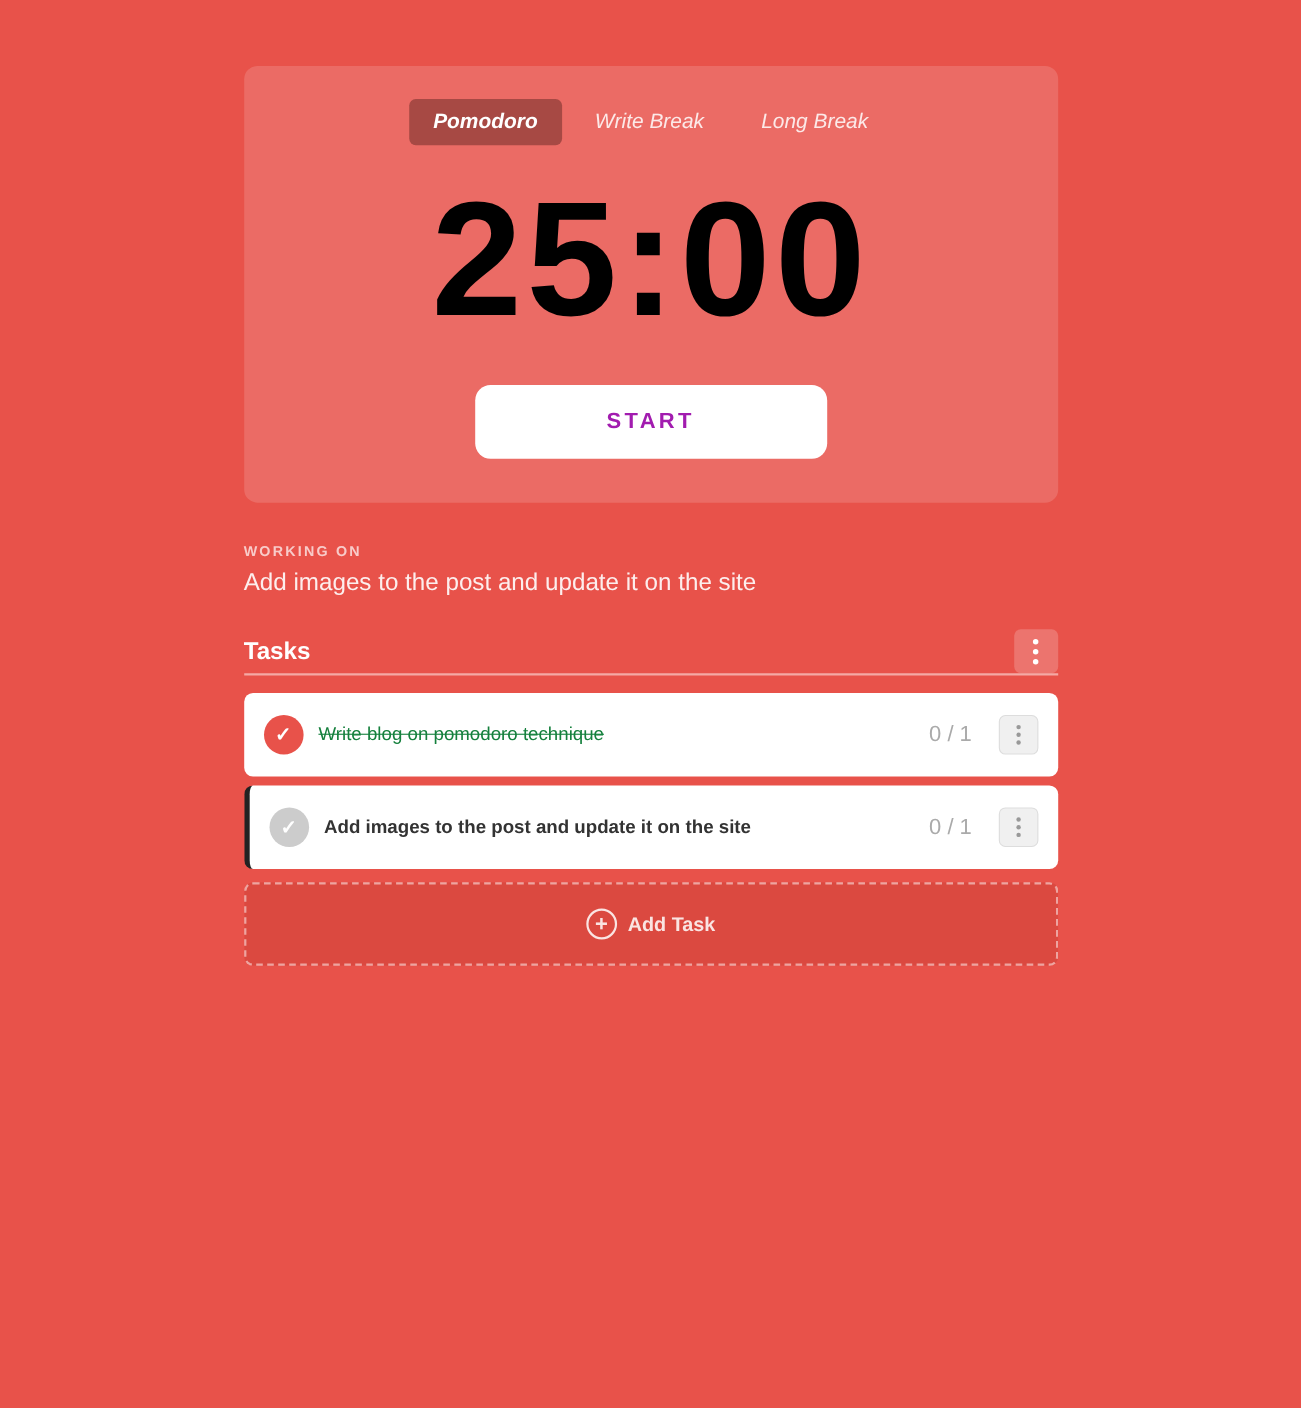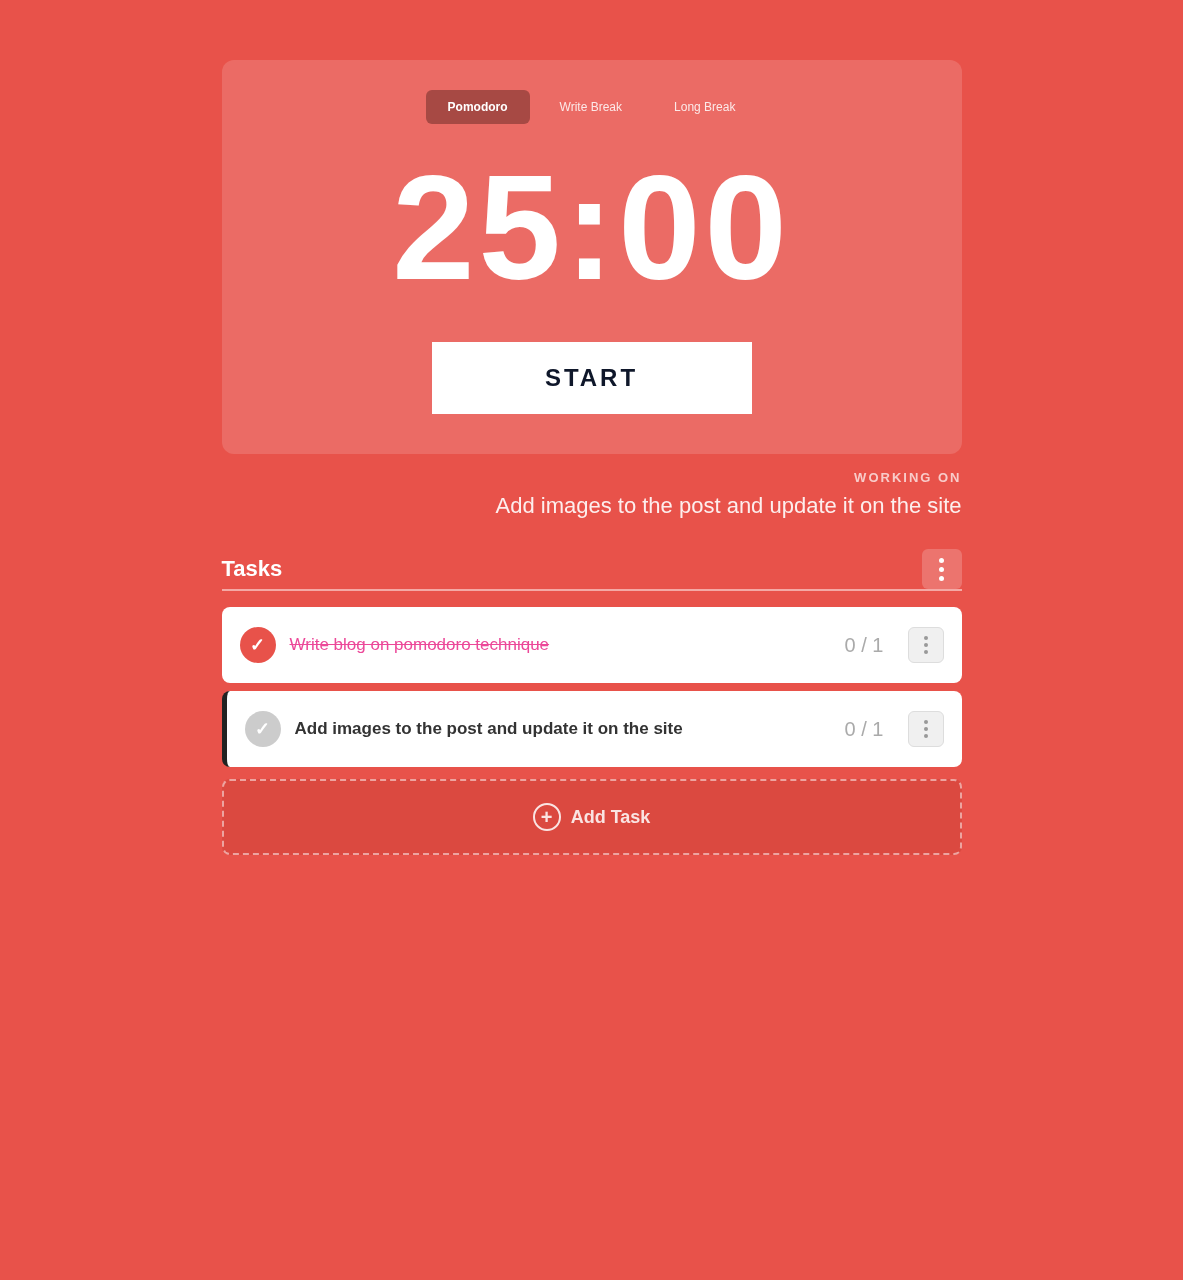--- a/index.html
+++ b/index.html
@@ -41,63 +41,64 @@
 
     .timer-tabs {
       display: flex;
       gap: 8px;
       margin-bottom: 30px;
     }
 
     .timer-tab {
       padding: 10px 22px;
       border-radius: 6px;
-      font-size: 12px;
+      font-size: 19px;
       font-weight: 500;
       color: rgba(255, 255, 255, 0.85);
       cursor: pointer;
       border: none;
       background: transparent;
+      font-style: italic;
     }
 
     .timer-tab.active {
       background-color: rgba(100, 40, 35, 0.5);
       color: #fff;
       font-weight: 700;
     }
 
     .timer-display {
       font-size: 148px;
       font-weight: 800;
-      color: #ffffff;
+      color: #000000;
       letter-spacing: 4px;
       line-height: 1;
       margin-bottom: 40px;
       text-shadow: none;
     }
 
     .start-button {
       background-color: #ffffff;
-      color: #0f172a;
+      color: #a21caf;
       border: none;
-      border-radius: 0;
+      border-radius: 14px;
       padding: 22px 0;
       width: 320px;
-      font-size: 24px;
+      font-size: 20px;
       font-weight: 700;
       letter-spacing: 3px;
       cursor: pointer;
       text-transform: uppercase;
     }
 
     
     .working-on-section {
       width: 100%;
-      text-align: right;
-      margin-top: 16px;
+      text-align: left;
+      margin-top: 36px;
       margin-bottom: 30px;
     }
 
     .working-on-label {
       font-size: 13px;
       font-weight: 600;
       letter-spacing: 2px;
       color: rgba(255, 255, 255, 0.7);
       text-transform: uppercase;
       margin-bottom: 8px;
@@ -198,21 +199,21 @@
     .task-text {
       flex: 1;
       font-size: 17px;
       font-weight: 600;
       color: #333;
       line-height: 1.4;
     }
 
     .task-text.completed-text {
       text-decoration: line-through;
-      color: #ec4899;
+      color: #15803d;
       font-weight: 400;
     }
 
     .task-count {
       font-size: 20px;
       color: #aaa;
       margin-right: 10px;
       white-space: nowrap;
     }
 

